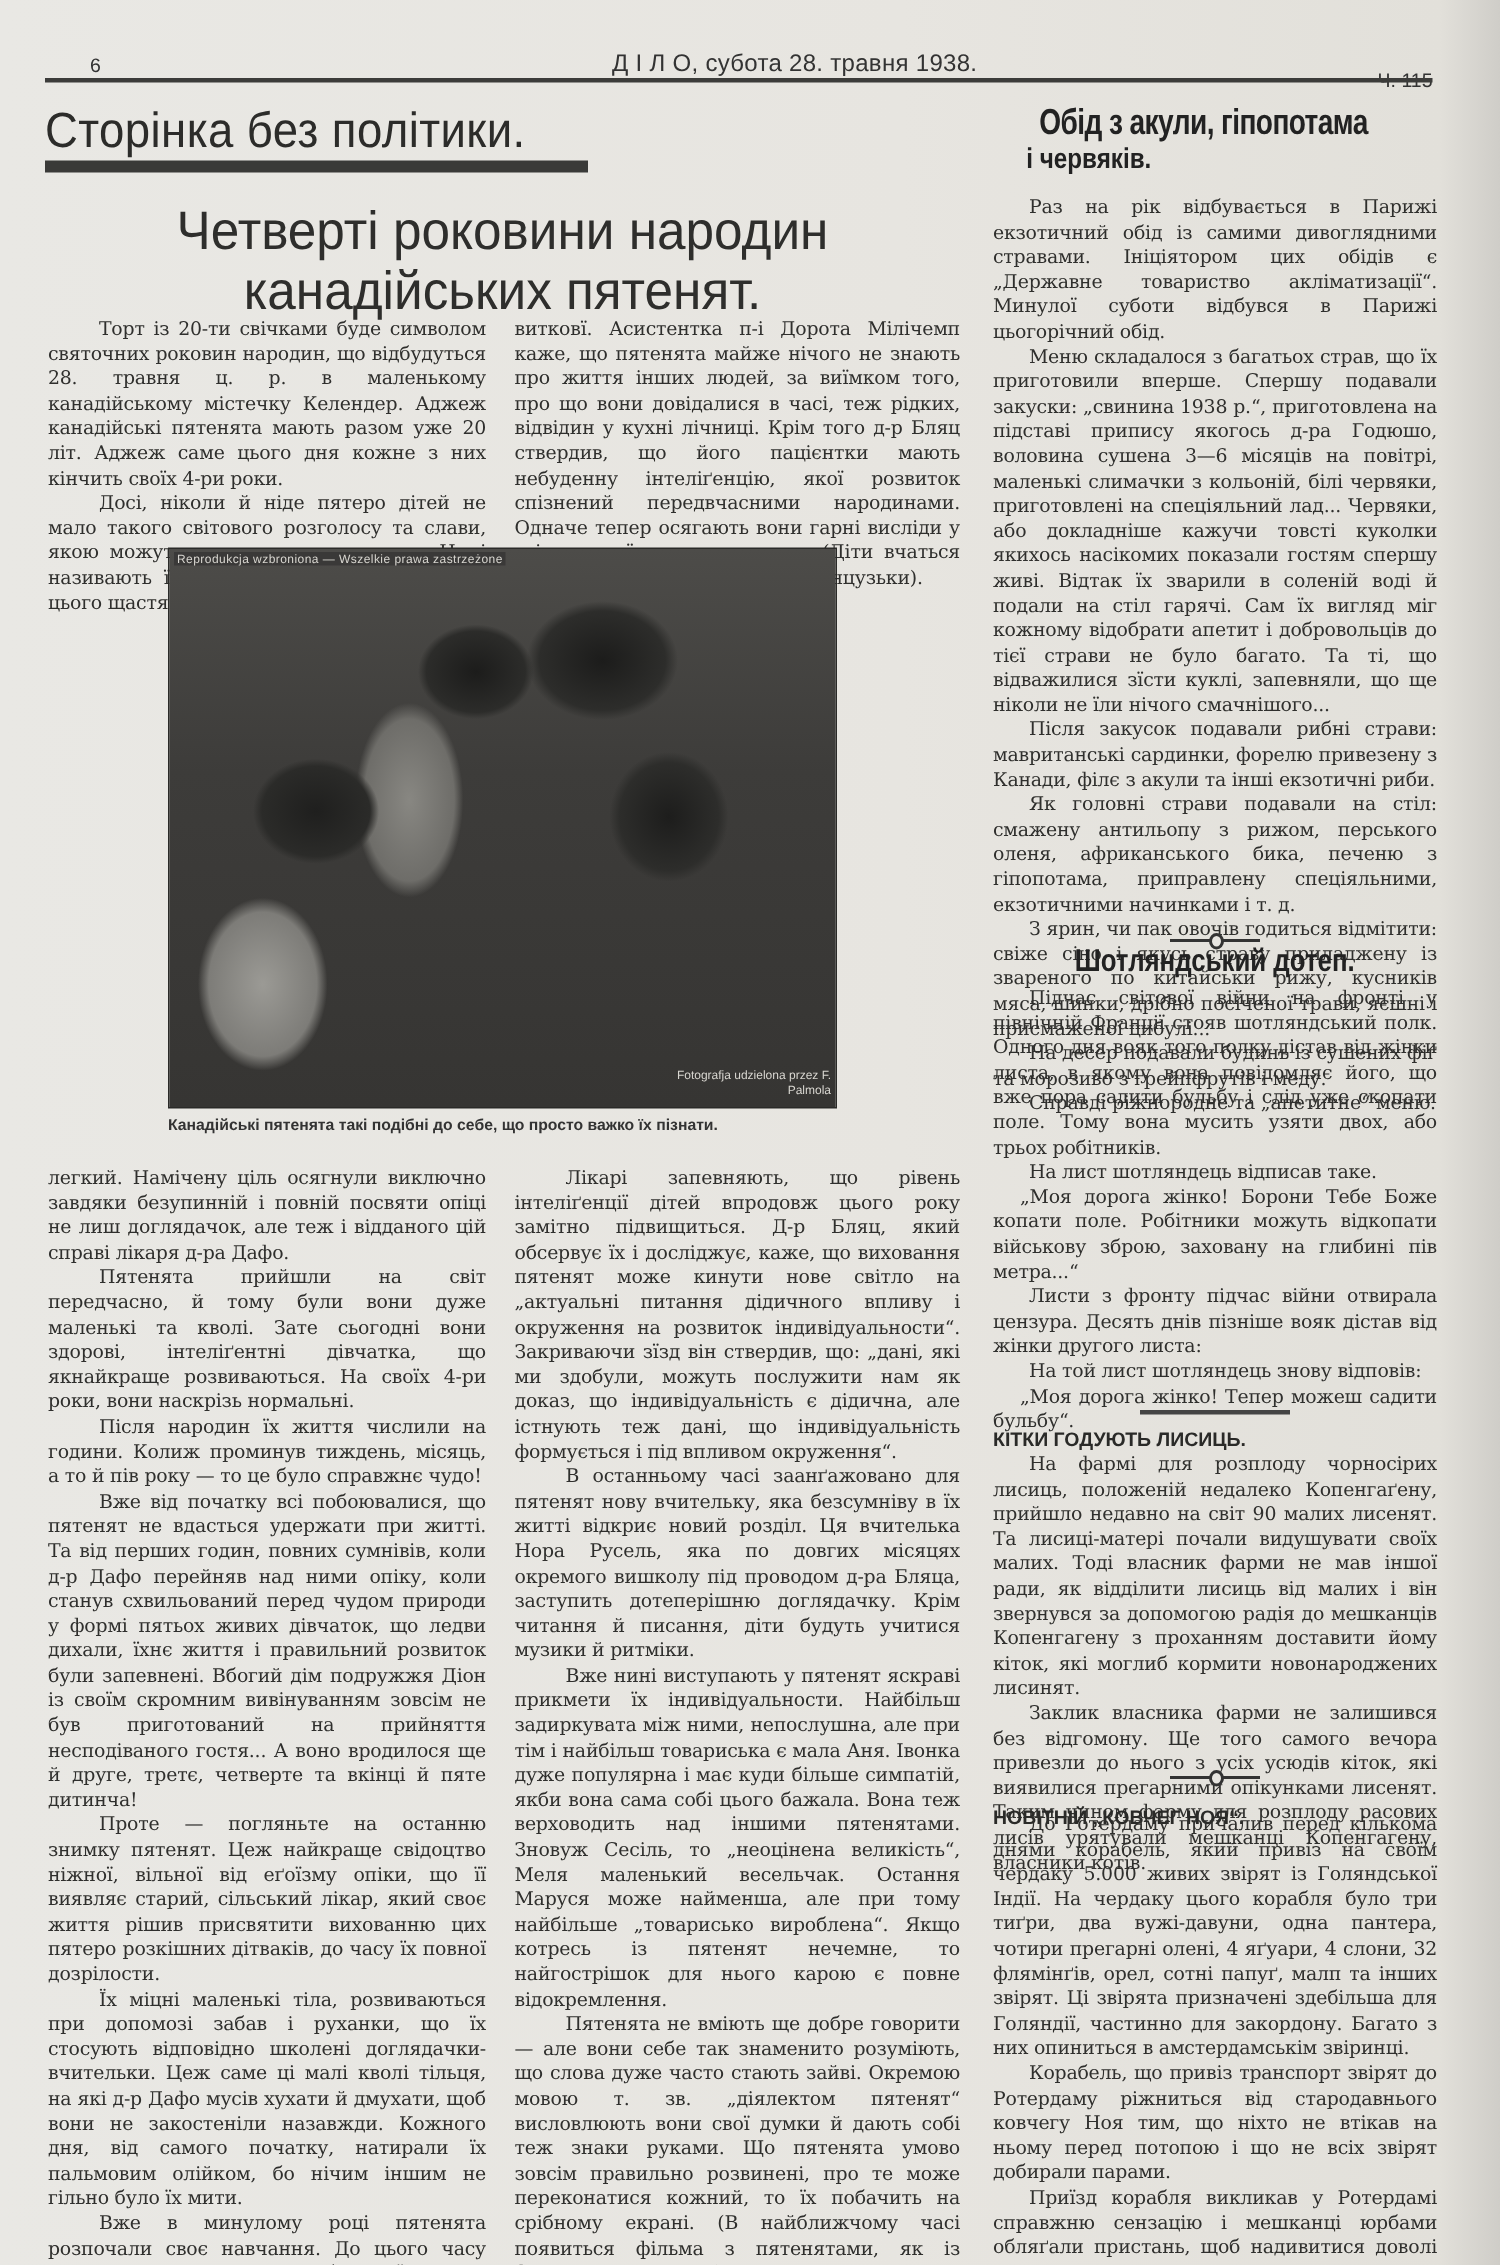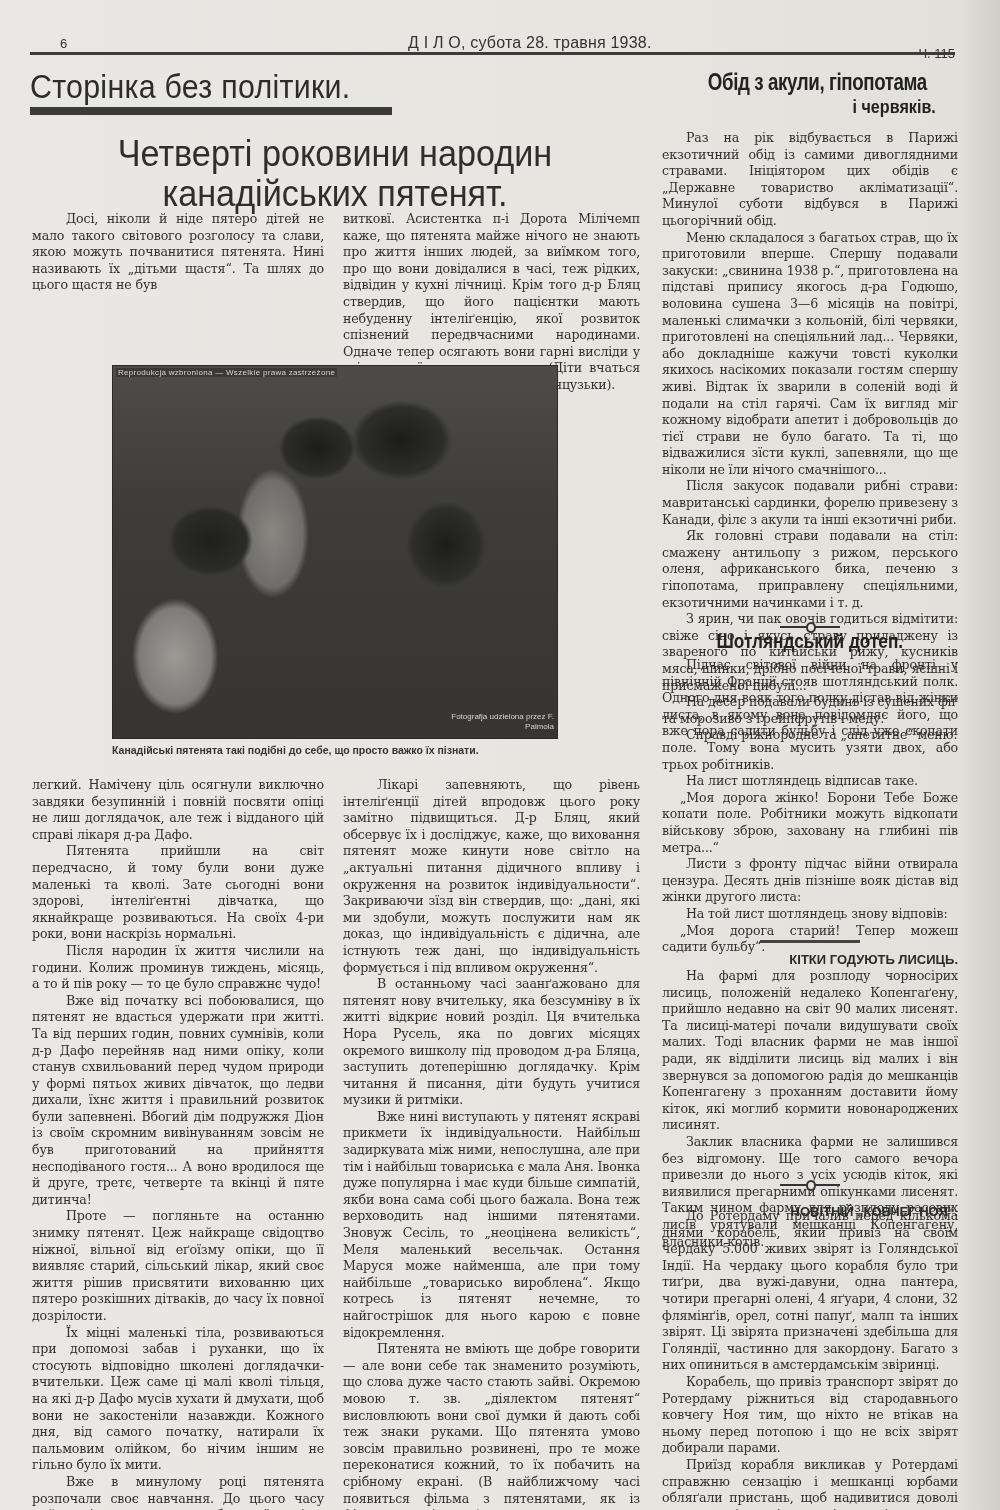--- a/index.html
+++ b/index.html
@@ -75,33 +75,33 @@
     position: absolute; left: 112px; top: 744px; width: 444px; 
     font-family: "Liberation Sans", sans-serif; font-size: 10.5px; font-weight: bold; color: #333;
   }
   .rcol {
     position: absolute; left: 662px; width: 296px; font-size: 12.6px; line-height: 16.6px;
     text-align: justify; color: #2f2f2d; letter-spacing: -0.15px;
   }
   .rcol p { margin: 0; text-indent: 24px; }
   .rcol p.q { text-indent: 18px; }
   .r-head1 {
-    position: absolute; left: 662px; top: 68px; width: 296px; text-align: right;
+    position: absolute; left: 662px; top: 68px; width: 296px; text-align: left;
     font-family: "Liberation Sans", sans-serif; font-weight: bold; color: #222;
   }
   .r-head1 .l1 { font-size: 24px; line-height: 28px; transform: scaleX(0.78); display: inline-block; letter-spacing: -0.5px; }
   .r-head1 .l2 { font-size: 19px; line-height: 22px; display: block; transform: scaleX(0.85); }
   .r-head2 {
     position: absolute; left: 662px; top: 628px; width: 296px; text-align: center;
     font-family: "Liberation Sans", sans-serif; font-weight: bold; color: #222;
     font-size: 21px; line-height: 26px;
   }
   .r-head2 span { display: inline-block; transform: scaleX(0.82); }
   .r-head3, .r-head4 {
-    position: absolute; left: 662px; width: 296px; text-align: right;
+    position: absolute; left: 662px; width: 296px; text-align: left;
     font-family: "Liberation Sans", sans-serif; font-weight: bold; color: #2a2a28;
     font-size: 13px; line-height: 16px;
   }
   .r-head3 { top: 952px; }
   .r-head4 { top: 1192px; margin-top: 12px; }
   .sep {
     position: absolute; left: 780px; width: 60px; height: 10px;
   }
   .sep::before {
     content: ""; position: absolute; left: 0; right: 0; top: 4px; height: 2px; background: #333;
@@ -134,20 +134,21 @@
 
   <div class="section-title">Сторінка без політики.</div>
   <div class="section-bar"></div>
 
   <div class="main-headline">
     <div>Четверті роковини народин</div>
     <div>канадійських пятенят.</div>
   </div>
 
   <div class="col col1">
+    <p>Торт із 20-ти свічками буде символом святочних роковин народин, що відбудуться 28. травня ц. р. в маленькому канадійському містечку Келендер. Аджеж канадійські пятенята мають разом уже 20 літ. Аджеж саме цього дня кожне з них кінчить своїх 4-ри роки.</p>
     <p>Досі, ніколи й ніде пятеро дітей не мало такого світового розголосу та слави, якою можуть почванитися пятенята. Нині називають їх „дітьми щастя“. Та шлях до цього щастя не був</p>
   </div>
 
   <div class="col col2">
     <p class="noind">витковї. Асистентка п-і Дорота Мілічемп каже, що пятенята майже нічого не знають про життя інших людей, за виїмком того, про що вони довідалися в часі, теж рідких, відвідин у кухні лічниці. Крім того д-р Бляц ствердив, що його пацієнтки мають небуденну інтеліґенцію, якої розвиток спізнений передвчасними народинами. Одначе тепер осягають вони гарні висліди у всім, за виїмком чужих мов. (Діти вчаться одночасно по англійськи та французьки).</p>
   </div>
 
   <div class="photo"></div>
   <div class="photo-credit-top">Reprodukcja wzbroniona — Wszelkie prawa zastrzeżone</div>
   <div class="photo-credit-bot">Fotografja udzielona przez F. Palmola</div>
@@ -191,21 +192,21 @@
 
   <div class="r-head2">
     <span>Шотляндський дотеп.</span>
   </div>
   <div class="rcol" style="top:657px;">
     <p>Підчас світової війни на фронті у північній Франції стояв шотляндський полк. Одного дня вояк того полку дістав від жінки листа, в якому вона повідомляє його, що вже пора садити бульбу і слід уже скопати поле. Тому вона мусить узяти двох, або трьох робітників.</p>
     <p>На лист шотляндець відписав таке.</p>
     <p class="q">„Моя дорога жінко! Борони Тебе Боже копати поле. Робітники можуть відкопати військову зброю, заховану на глибині пів метра...“</p>
     <p>Листи з фронту підчас війни отвирала цензура. Десять днів пізніше вояк дістав від жінки другого листа:</p>
     <p>На той лист шотляндець знову відповів:</p>
-    <p class="q">„Моя дорога старий! Тепер можеш садити бульбу“.</p>
+    <p class="q">„Моя дорога жінко! Тепер можеш садити бульбу“.</p>
   </div>
 
   <div class="sep-bar"></div>
 
   <div class="r-head3">КІТКИ ГОДУЮТЬ ЛИСИЦЬ.</div>
   <div class="rcol" style="top:968px;">
     <p>На фармі для розплоду чорносірих лисиць, положеній недалеко Копенгаґену, прийшло недавно на світ 90 малих лисенят. Та лисиці-матері почали видушувати своїх малих. Тоді власник фарми не мав іншої ради, як відділити лисиць від малих і він звернувся за допомогою радія до мешканців Копенгагену з проханням доставити йому кіток, які моглиб кормити новонароджених лисинят.</p>
     <p>Заклик власника фарми не залишився без відгомону. Ще того самого вечора привезли до нього з усіх усюдів кіток, які виявилися прегарними опікунками лисенят. Таким чином фарму для розплоду расових лисів урятували мешканці Копенгагену, власники котів.</p>
   </div>
 

